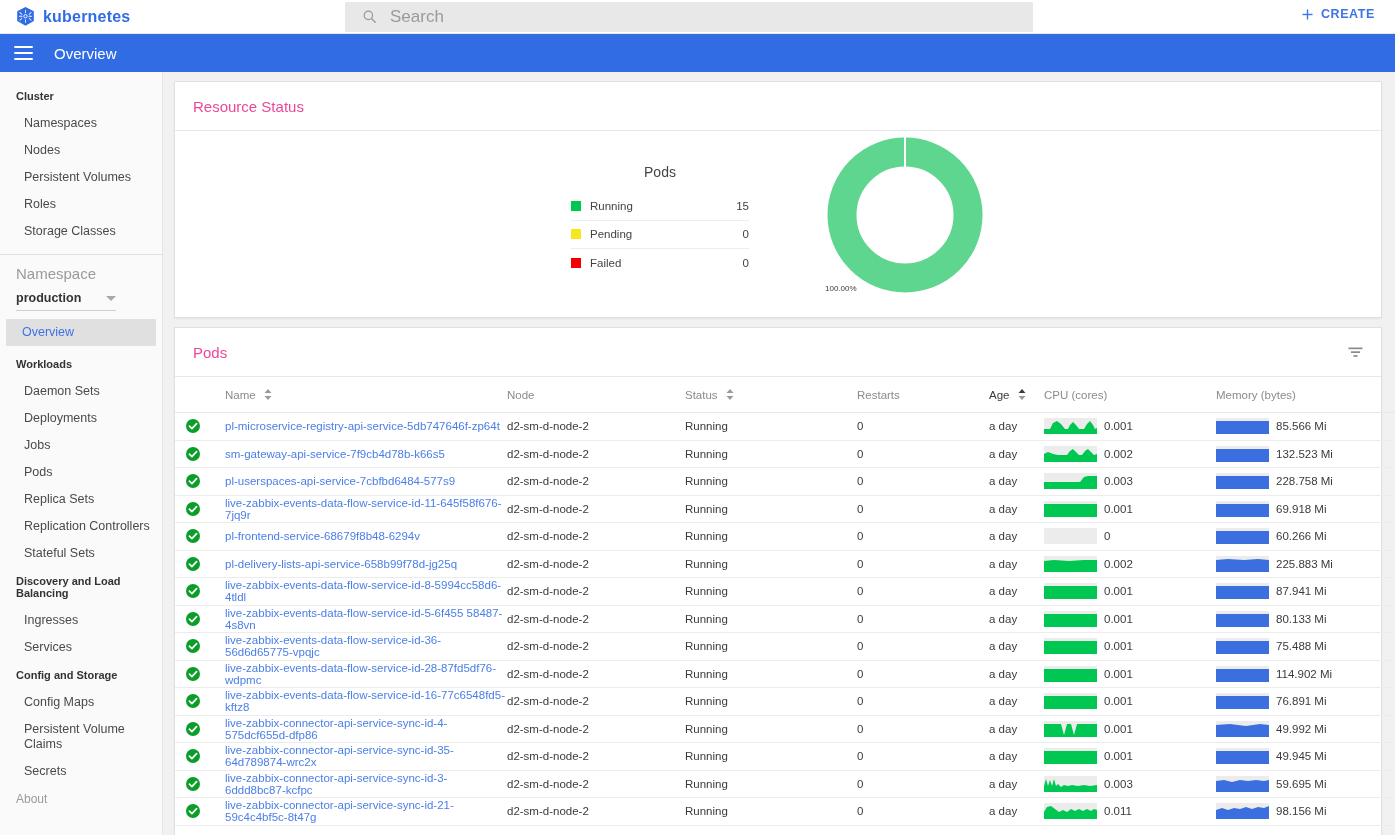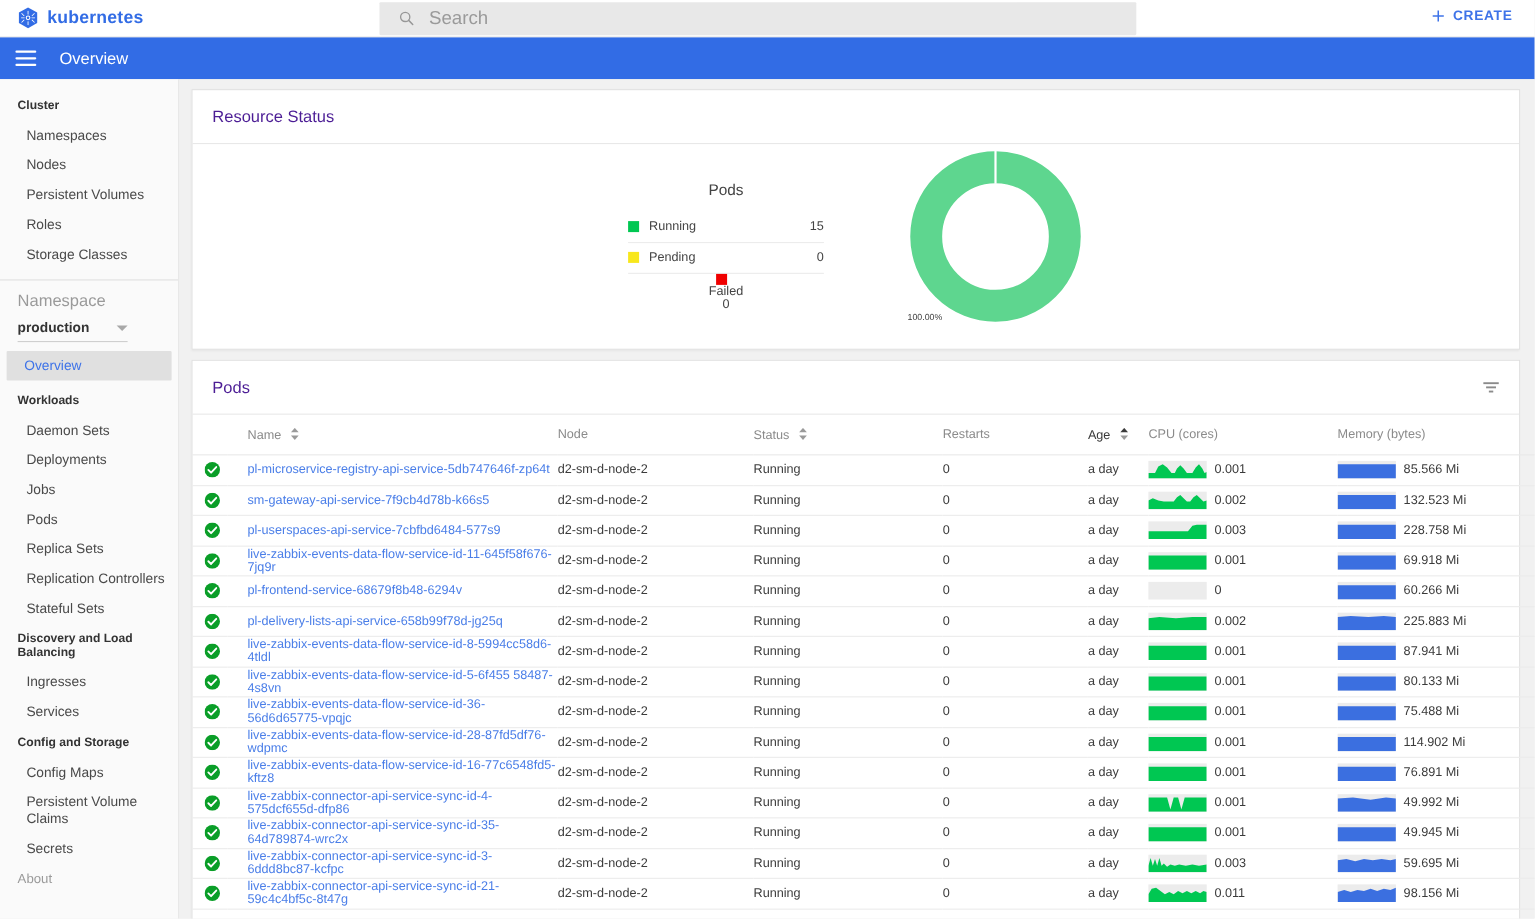--- a/index.html
+++ b/index.html
@@ -109,40 +109,40 @@
     overflow: hidden;
     background: #f1f1f1;
   }
   .card {
     background: #fff;
     border: 1px solid #e0e0e0;
     margin: 9px 13px 0 11px;
     box-shadow: 0 1px 2px rgba(0,0,0,.05);
   }
   .card-title {
-    font-size: 15px; color: #4c1d95;
+    font-size: 15px; color: #ec4899;
     padding: 16px 0 15px 18px;
     border-bottom: 1px solid #e8e8e8;
     display: flex; align-items: flex-end; justify-content: space-between;
   }
   .card-title .filter-ico { margin-right: 17px; cursor: pointer; }
 
   
   .status-body {
     height: 186px; display: flex; align-items: center;
     justify-content: center; gap: 76px; padding-bottom: 8px;
   }
   .legend-block { width: 178px; }
   .legend-heading { text-align: center; font-size: 14px; color: #444; margin-bottom: 13px; }
   .legend-row {
     display: flex; align-items: center;
     height: 28px; border-bottom: 1px solid #ececec;
     font-size: 11.5px; color: #444;
   }
-  .legend-row:last-child { border-bottom: 0; flex-direction: column; }
+  .legend-row:last-child { border-bottom: 0; }
   .legend-swatch { width: 10px; height: 10px; margin-right: 9px; flex: none; }
   .legend-name { flex: 1; }
   .legend-val { text-align: right; }
   .donut-wrap { position: relative; width: 160px; height: 170px; }
   .donut-pct {
     position: absolute; bottom: 12px; left: 0; width: 160px;
     font-size: 8px; color: #3b3b3b;
   }
 
   

